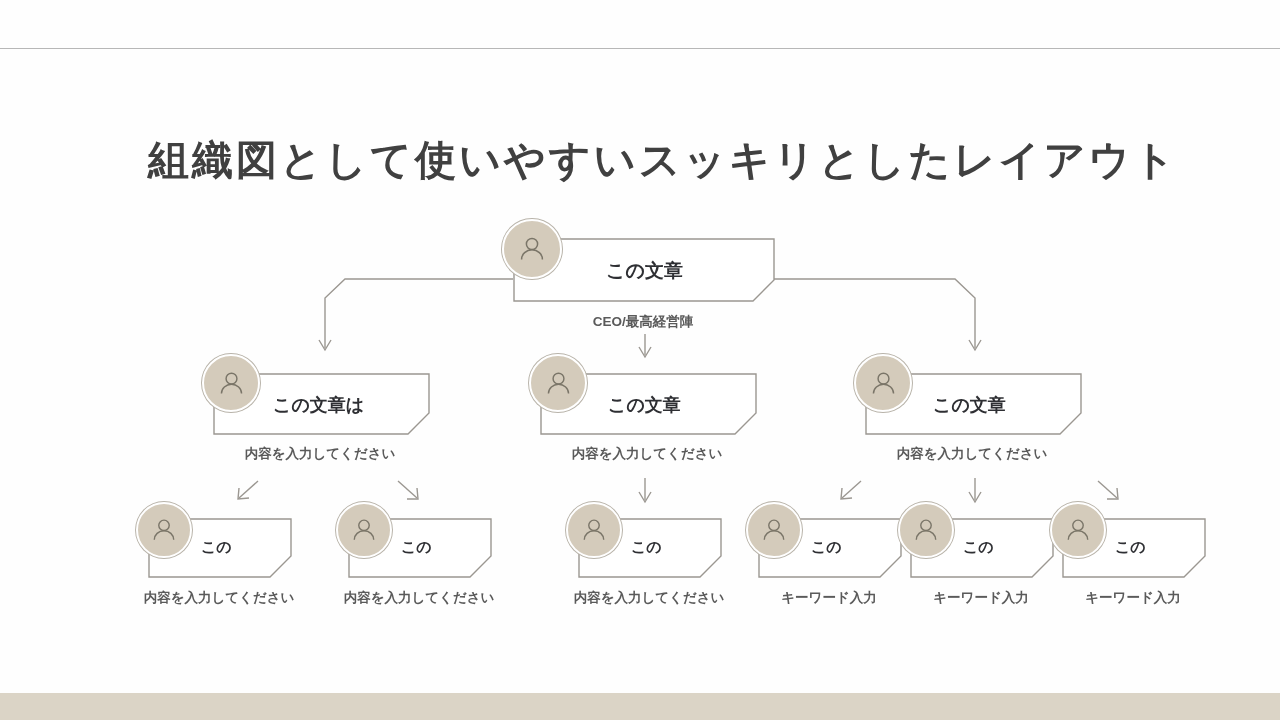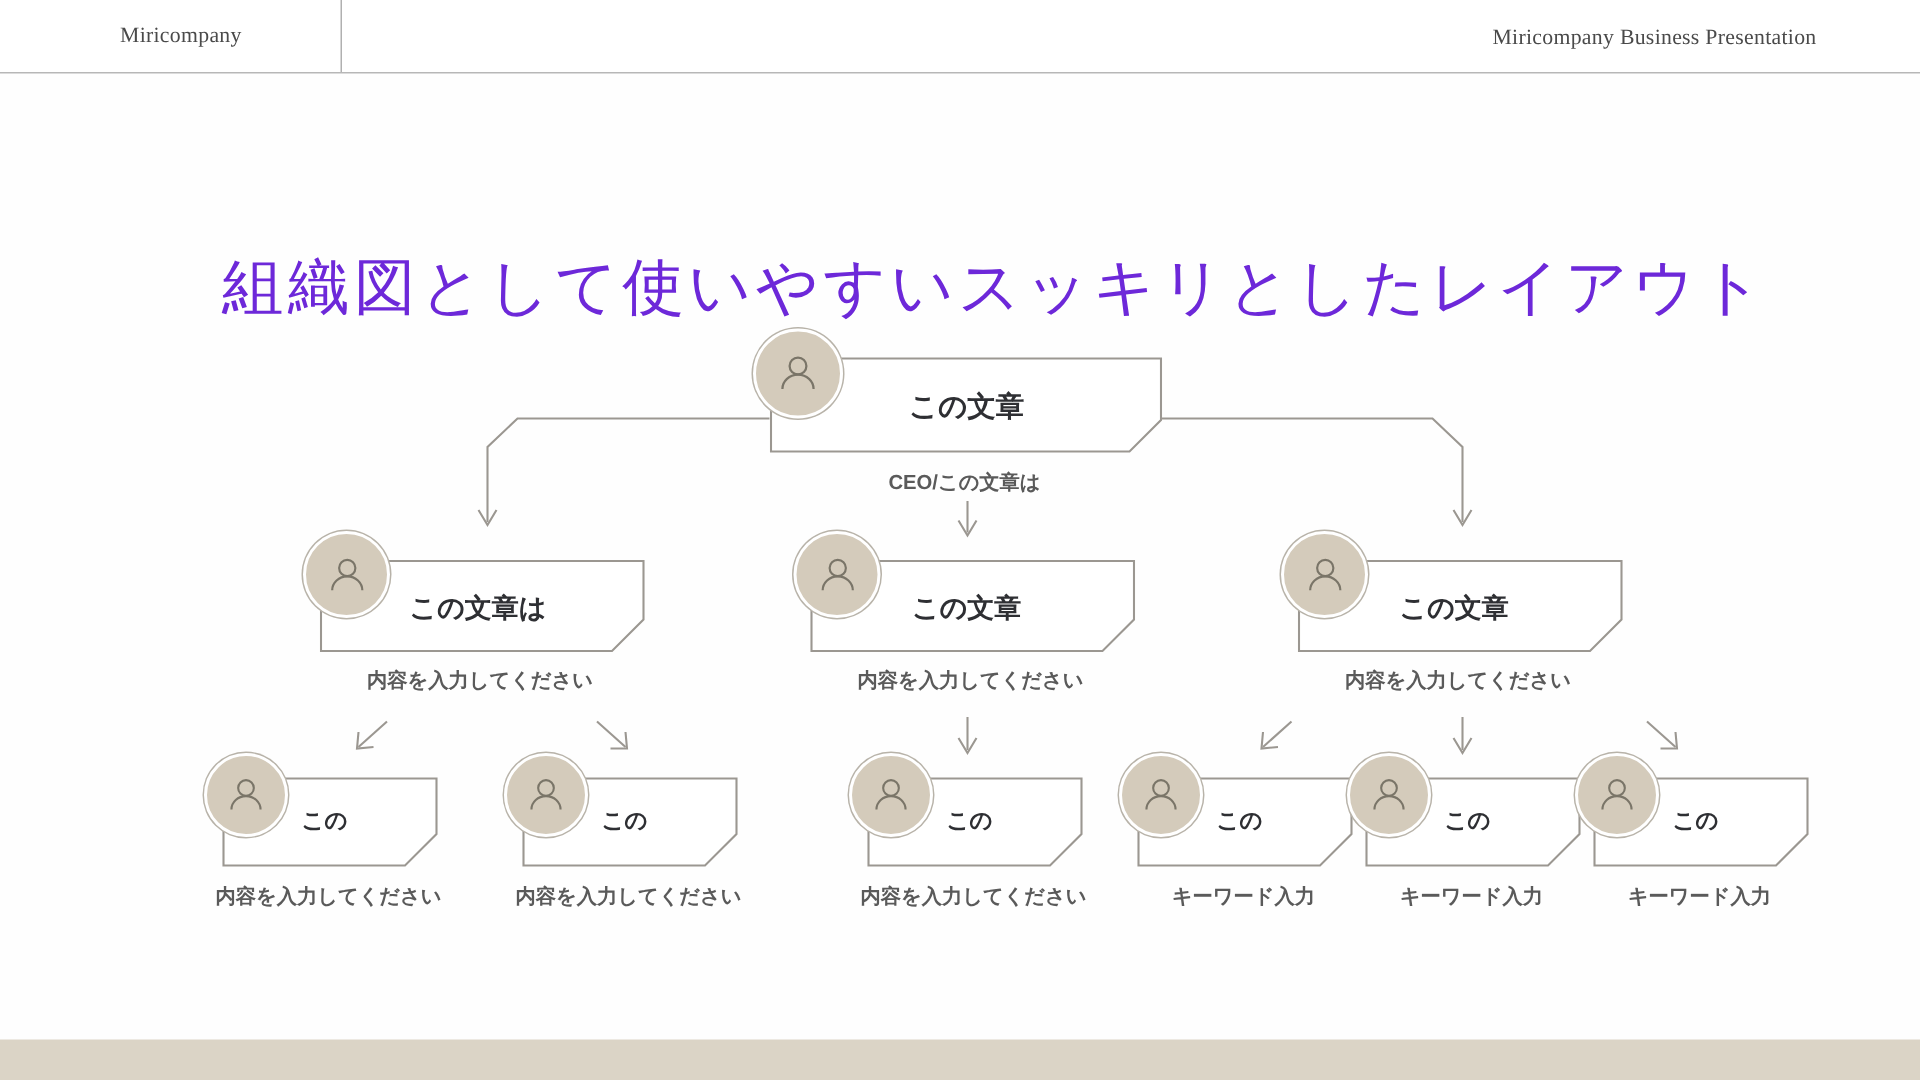--- a/index.html
+++ b/index.html
@@ -67,25 +67,24 @@
     white-space: nowrap;
   }
 
   
   .slide-title {
     position: absolute;
     left: 148px;
     top: 130px;
     font-size: 41px;
     line-height: 60px;
-    color: #6d28d9;
+    color: #404040;
     letter-spacing: 3.0px;
-    font-weight: 400;
-    white-space: nowrap;
-    margin-top: 31px;
+    font-weight: 700;
+    white-space: nowrap;
   }
 
   
   .footer-bar {
     position: absolute;
     left: 0;
     top: 693px;
     width: 1280px;
     height: 27px;
     background: #dbd4c6;
@@ -148,25 +147,20 @@
 
   .lvl1 .node-caption,
   .lvl2 .node-caption { font-size: 13.5px; }
   .lvl3 .node-caption { font-size: 13.5px; }
 </style>
 </head>
 <body>
 
 <div class="slide">
 
-  <div class="header">
-    <div class="header-left-label">Miricompany</div>
-    <div class="header-right-label">Miricompany Business Presentation</div>
-    <div class="header-divider"></div>
-  </div>
   <div class="header-rule"></div>
 
   <div class="slide-title">組織図として使いやすいスッキリとしたレイアウト</div>
 
   <svg class="connectors" width="1280" height="720" viewBox="0 0 1280 720" fill="none">
     <g stroke="#9b9791" stroke-width="1.4" fill="none" stroke-linecap="butt" stroke-linejoin="miter">
 
       <path d="M 513 279 L 345 279 L 325 298 L 325 348"></path>
       <path d="M 319 340 L 325 350 L 331 340"></path>
 
@@ -202,21 +196,21 @@
         <path d="M 1 1 L 261 1 L 261 42 L 240 63 L 1 63 Z" fill="#ffffff" stroke="#9b9791" stroke-width="1.4"></path>
       </svg>
     </div>
     <div class="node-label" style="left:93px; top:20px;">この文章</div>
     <div class="node-avatar" style="left:-11px; top:-19px; width:56px; height:56px;">
       <svg width="30" height="30" viewBox="0 0 30 30">
         <circle cx="15" cy="10" r="5.6" fill="none" stroke="#7a7568" stroke-width="1.5"></circle>
         <path d="M 4.6 25.4 a 10.4 9.6 0 0 1 20.8 0" fill="none" stroke="#7a7568" stroke-width="1.5"></path>
       </svg>
     </div>
-    <div class="node-caption" style="left:0px; top:75px; width:260px;">CEO/この文章は</div>
+    <div class="node-caption" style="left:0px; top:75px; width:260px;">CEO/最高経営陣</div>
   </div>
 
   <div class="node lvl2" style="left:213px; top:373px; width:215px; height:56px;">
     <div class="node-box">
       <svg width="217" height="62" viewBox="0 0 217 62">
         <path d="M 1 1 L 216 1 L 216 40 L 195 61 L 1 61 Z" fill="#ffffff" stroke="#9b9791" stroke-width="1.4"></path>
       </svg>
     </div>
     <div class="node-label" style="left:60px; top:20px;">この文章は</div>
     <div class="node-avatar" style="left:-11px; top:-19px; width:54px; height:54px;">

